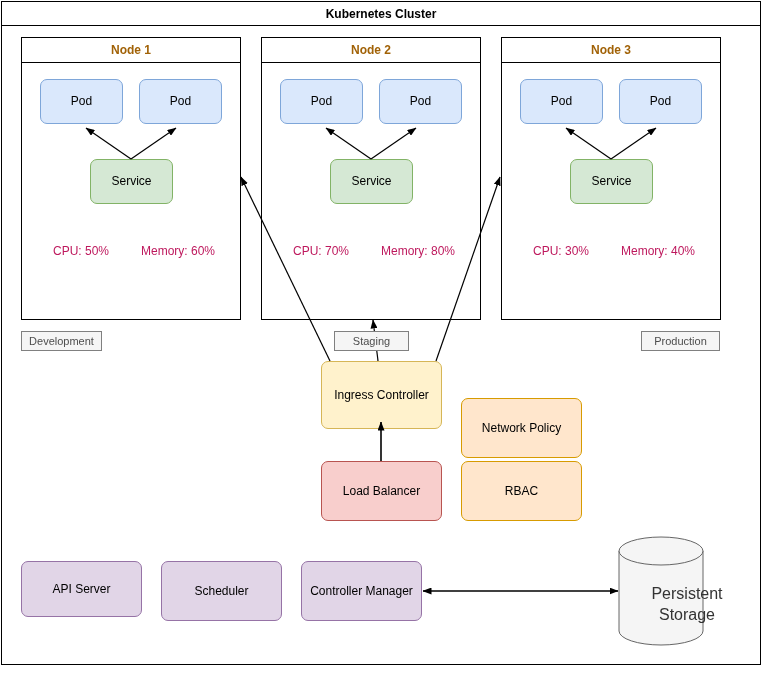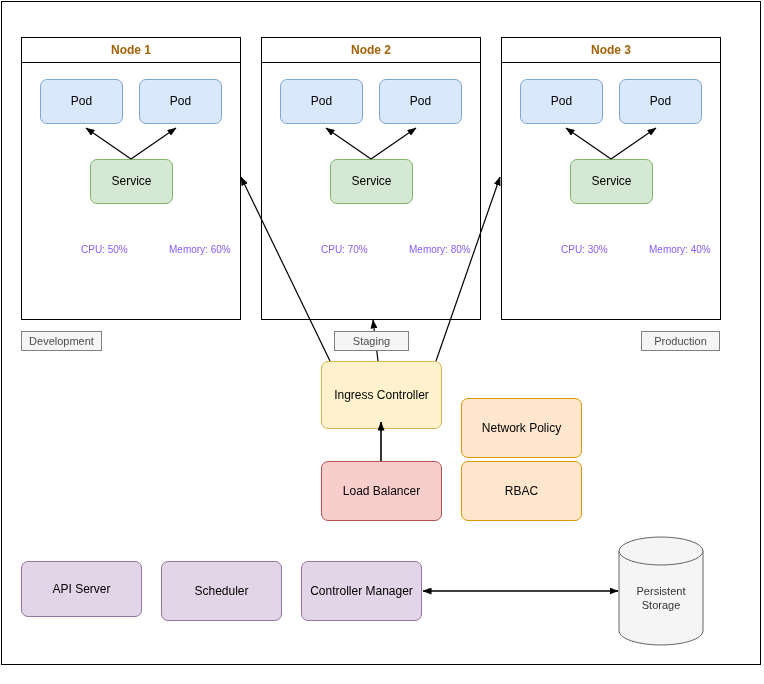--- a/index.html
+++ b/index.html
@@ -105,25 +105,24 @@
   .box-pod     { background:#dae8fc; border-color:#7ea6d9; }
   .box-service { background:#d5e8d4; border-color:#82b366; }
   .box-ingress { background:#fff2cc; border-color:#d6b656; }
   .box-lb      { background:#f8cecc; border-color:#b85450; }
   .box-orange  { background:#ffe6cc; border-color:#d79b00; }
   .box-purple  { background:#e1d5e7; border-color:#9673a6; }
 
   
   .metric {
     position: absolute;
-    font-size: 10px;
-    color: #8b5cf6;
+    font-size: 12px;
+    color: #be185d;
     white-space: nowrap;
     z-index: 3;
-    margin-left: 28px;
   }
 
   
   .env-tag {
     position: absolute;
     box-sizing: border-box;
     border: 1px solid #808080;
     background: #f5f5f5;
     color: #4d4d4d;
     font-size: 11px;
@@ -138,32 +137,34 @@
   
   .cylinder {
     position: absolute;
     z-index: 3;
   }
   .cylinder-label {
     position: absolute;
     left: 0;
     right: 0;
     text-align: center;
-    font-size: 11px;
+    font-size: 16px;
     color: #333333;
     line-height: 1.3;
     z-index: 4;
+    padding-left: 26px;
   }
 </style>
 </head>
 <body>
 
 <div id="canvas">
 
   <div class="cluster-frame"></div>
+  <div class="cluster-title-bar">Kubernetes Cluster</div>
 
   <div class="node-frame" style="left:21px; top:37px; width:220px; height:283px;">
     <div class="node-title-bar">Node 1</div>
   </div>
   <div class="box box-pod" style="left:40px; top:79px; width:83px; height:45px;">Pod</div>
   <div class="box box-pod" style="left:139px; top:79px; width:83px; height:45px;">Pod</div>
   <div class="box box-service" style="left:90px; top:159px; width:83px; height:45px;">Service</div>
   <div class="metric" style="left:53px; top:244px;">CPU: 50%</div>
   <div class="metric" style="left:141px; top:244px;">Memory: 60%</div>
 

